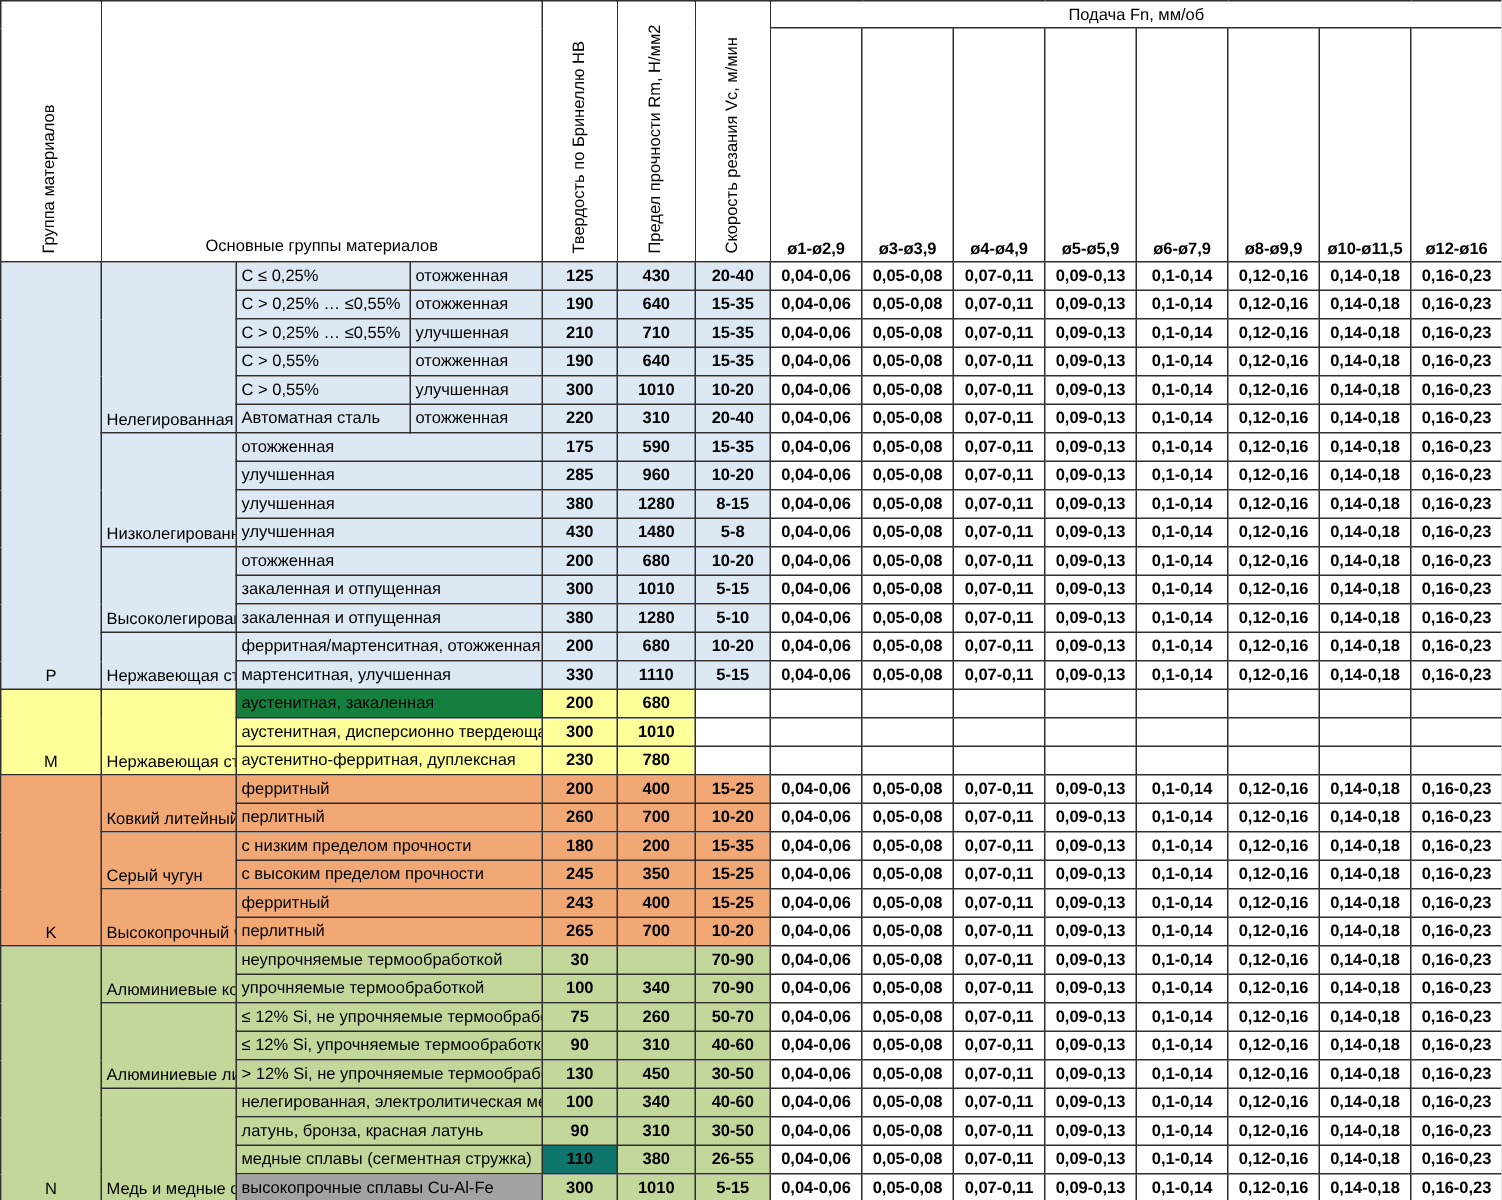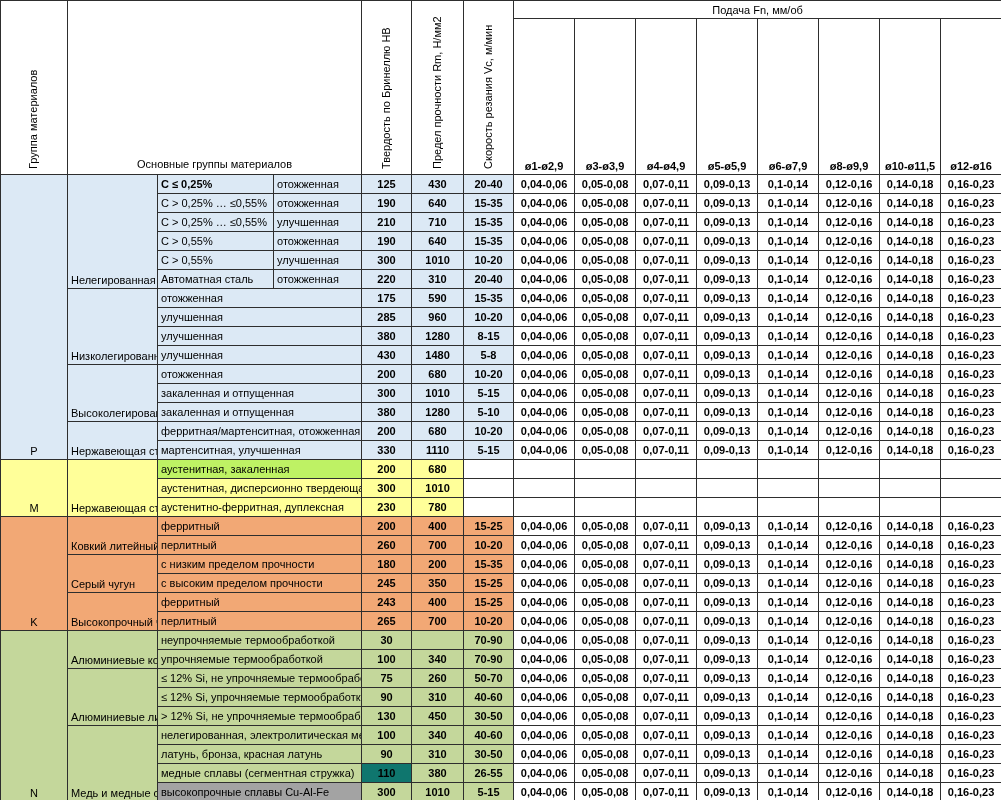--- a/index.html
+++ b/index.html
@@ -97,21 +97,21 @@
         <th class="diam">ø6-ø7,9</th>
         <th class="diam">ø8-ø9,9</th>
         <th class="diam">ø10-ø11,5</th>
         <th class="diam">ø12-ø16</th>
       </tr>
     </thead>
     <tbody id="tbody">
         <tr>
           <td class="group-code" rowspan="15" style="background: rgb(220, 233, 245);">P</td>
           <td class="mat-group" rowspan="6" style="background: rgb(220, 233, 245);">Нелегированная сталь</td>
-          <td class="detail" style="background: rgb(220, 233, 245); font-weight: bold;">C ≤ 0,25%</td>
+          <td class="detail" style="background: rgb(220, 233, 245);">C ≤ 0,25%</td>
           <td class="detail" style="background: rgb(220, 233, 245);">отожженная</td>
           <td class="num" style="background: rgb(220, 233, 245);">125</td>
           <td class="num" style="background: rgb(220, 233, 245);">430</td>
           <td class="num" style="background: rgb(220, 233, 245);">20-40</td>
           <td class="num" style="background: rgb(255, 255, 255);">0,04-0,06</td>
           <td class="num" style="background: rgb(255, 255, 255);">0,05-0,08</td>
           <td class="num" style="background: rgb(255, 255, 255);">0,07-0,11</td>
           <td class="num" style="background: rgb(255, 255, 255);">0,09-0,13</td>
           <td class="num" style="background: rgb(255, 255, 255);">0,1-0,14</td>
           <td class="num" style="background: rgb(255, 255, 255);">0,12-0,16</td>
@@ -318,21 +318,21 @@
           <td class="num" style="background: rgb(255, 255, 255);">0,07-0,11</td>
           <td class="num" style="background: rgb(255, 255, 255);">0,09-0,13</td>
           <td class="num" style="background: rgb(255, 255, 255);">0,1-0,14</td>
           <td class="num" style="background: rgb(255, 255, 255);">0,12-0,16</td>
           <td class="num" style="background: rgb(255, 255, 255);">0,14-0,18</td>
           <td class="num" style="background: rgb(255, 255, 255);">0,16-0,23</td>
         </tr>
         <tr>
           <td class="group-code" rowspan="3" style="background: rgb(255, 255, 153);">M</td>
           <td class="mat-group" rowspan="3" style="background: rgb(255, 255, 153);">Нержавеющая сталь</td>
-          <td class="detail" colspan="2" style="background: #bef264;">аустенитная, закаленная</td>
+          <td class="detail" colspan="2" style="background: #15803d;">аустенитная, закаленная</td>
           <td class="num" style="background: rgb(255, 255, 153);">200</td>
           <td class="num" style="background: rgb(255, 255, 153);">680</td>
           <td class="num" style="background: rgb(255, 255, 255);"></td>
           <td class="num" style="background: rgb(255, 255, 255);"></td>
           <td class="num" style="background: rgb(255, 255, 255);"></td>
           <td class="num" style="background: rgb(255, 255, 255);"></td>
           <td class="num" style="background: rgb(255, 255, 255);"></td>
           <td class="num" style="background: rgb(255, 255, 255);"></td>
           <td class="num" style="background: rgb(255, 255, 255);"></td>
           <td class="num" style="background: rgb(255, 255, 255);"></td>

